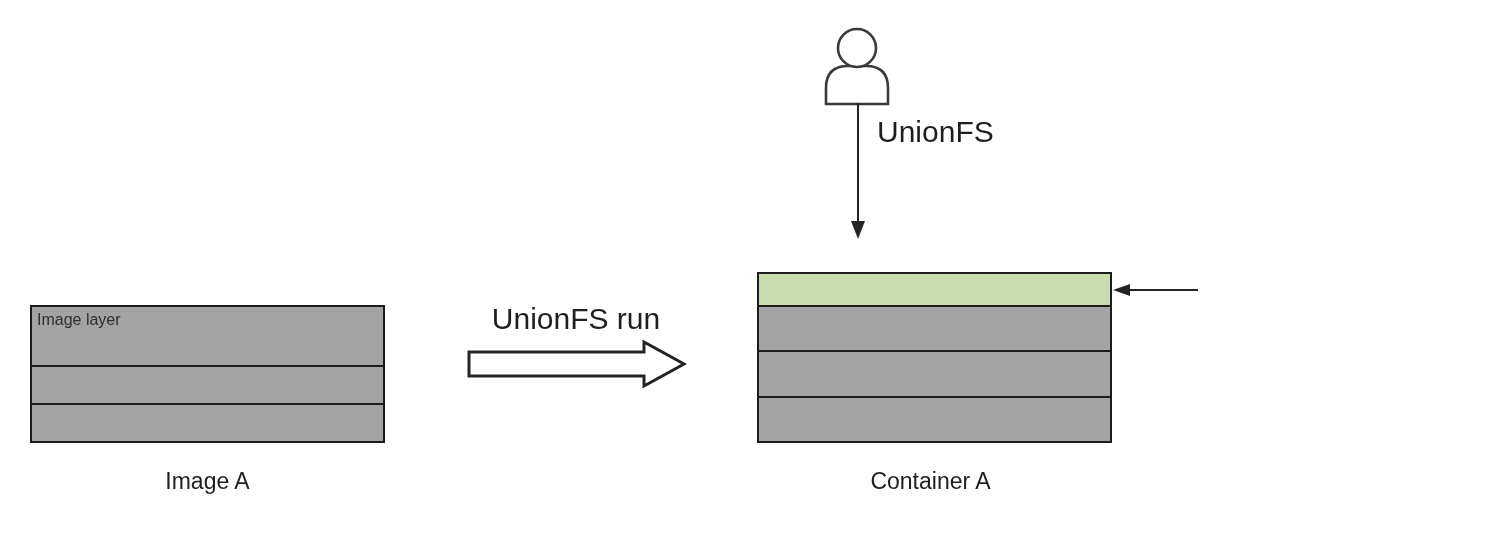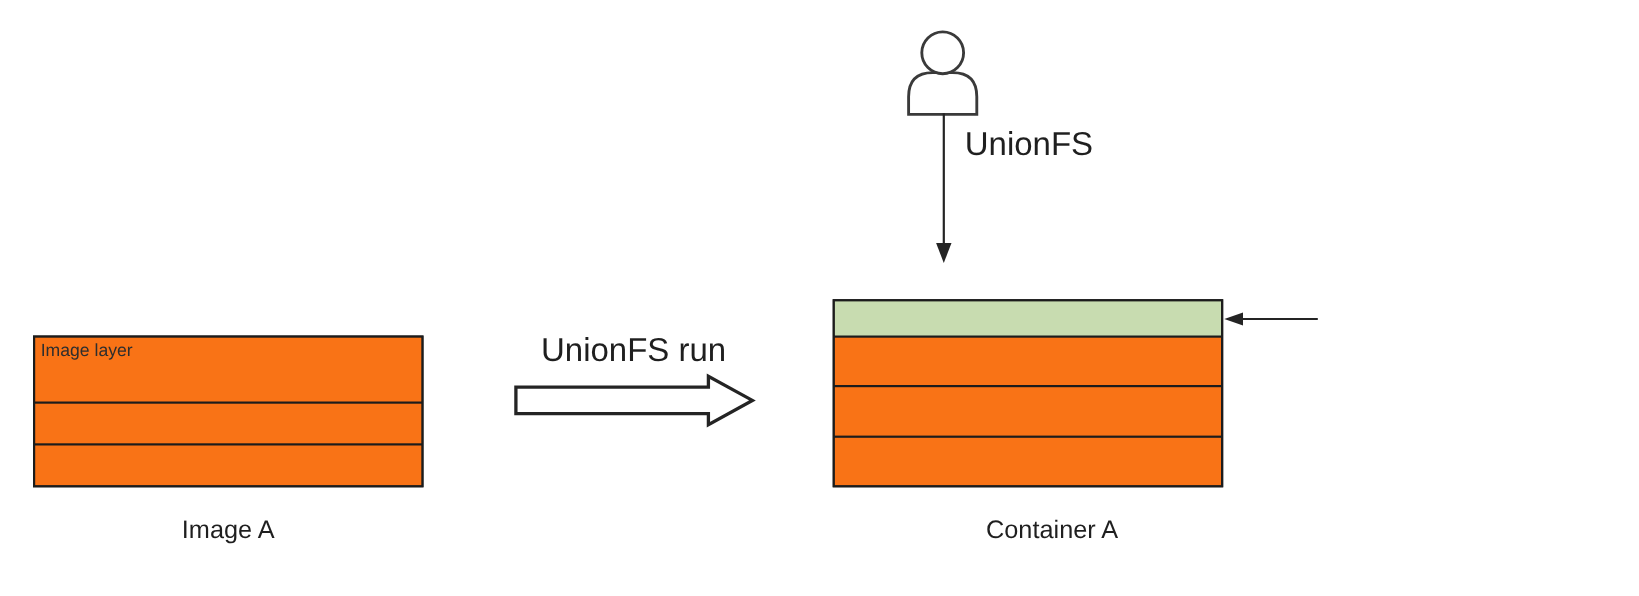--- a/index.html
+++ b/index.html
@@ -23,21 +23,21 @@
     position: absolute;
     border: 2px solid #1c1c1c;
     display: flex;
     flex-direction: column;
     box-sizing: border-box;
     background: #1c1c1c; 
     gap: 2px;
   }
   .layer {
     flex: 1 1 auto;
-    background: #f97316;
+    background: #a3a3a3;
     position: relative;
   }
   .layer.green {
     flex: 0 0 31px;
     background: #c8dcb0;
   }
   .layer-inner-label {
     font-size: 16px;
     color: #2e2e2e;
     padding: 4px 0 0 5px;
@@ -91,20 +91,20 @@
     <polygon points="11,136 4,118 18,118" fill="#242424"></polygon>
   </svg>
   <div class="float-label" style="left:877px; top:115px;">UnionFS</div>
 
   <div class="stack-box" style="left:757px; top:272px; width:355px; height:171px;">
     <div class="layer green"></div>
     <div class="layer"></div>
     <div class="layer"></div>
     <div class="layer"></div>
   </div>
-  <div class="caption" style="left:779px; top:468px; width:355px;">Container A</div>
+  <div class="caption" style="left:753px; top:468px; width:355px;">Container A</div>
 
   <svg class="abs" style="left:1112px; top:281px;" width="88" height="18" viewBox="0 0 88 18">
     <line x1="86" y1="9" x2="14" y2="9" stroke="#242424" stroke-width="2"></line>
     <polygon points="1,9 18,3 18,15" fill="#242424"></polygon>
   </svg>
 
 </div>
 
 </body></html>

